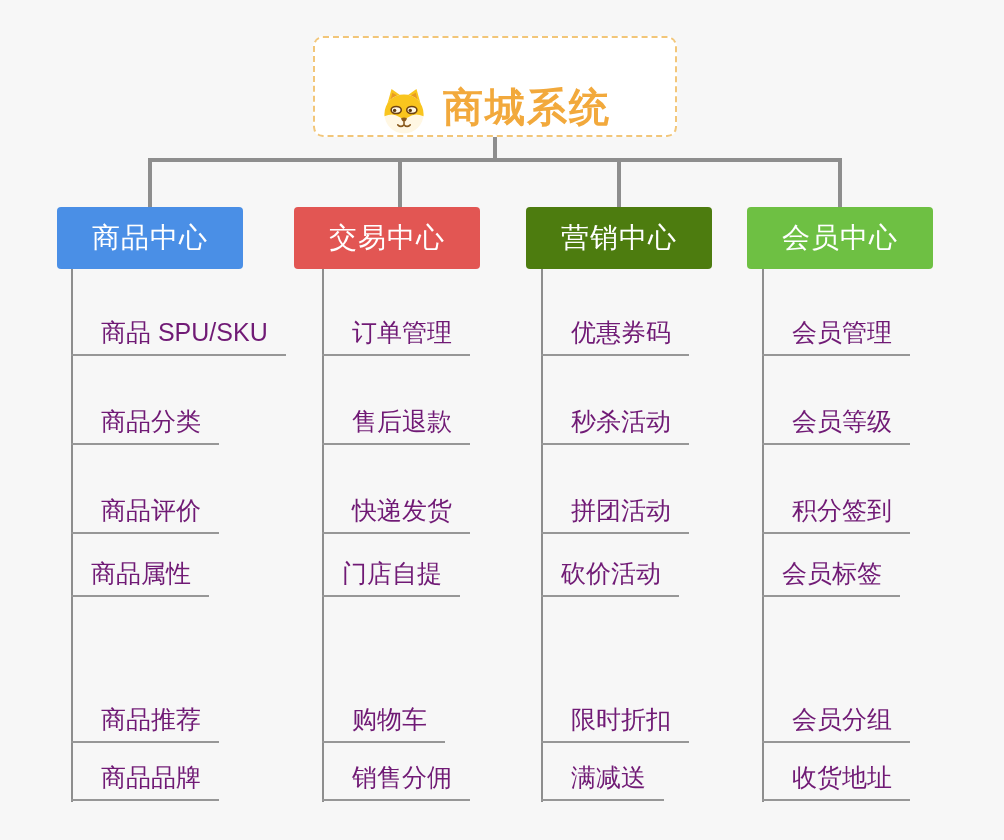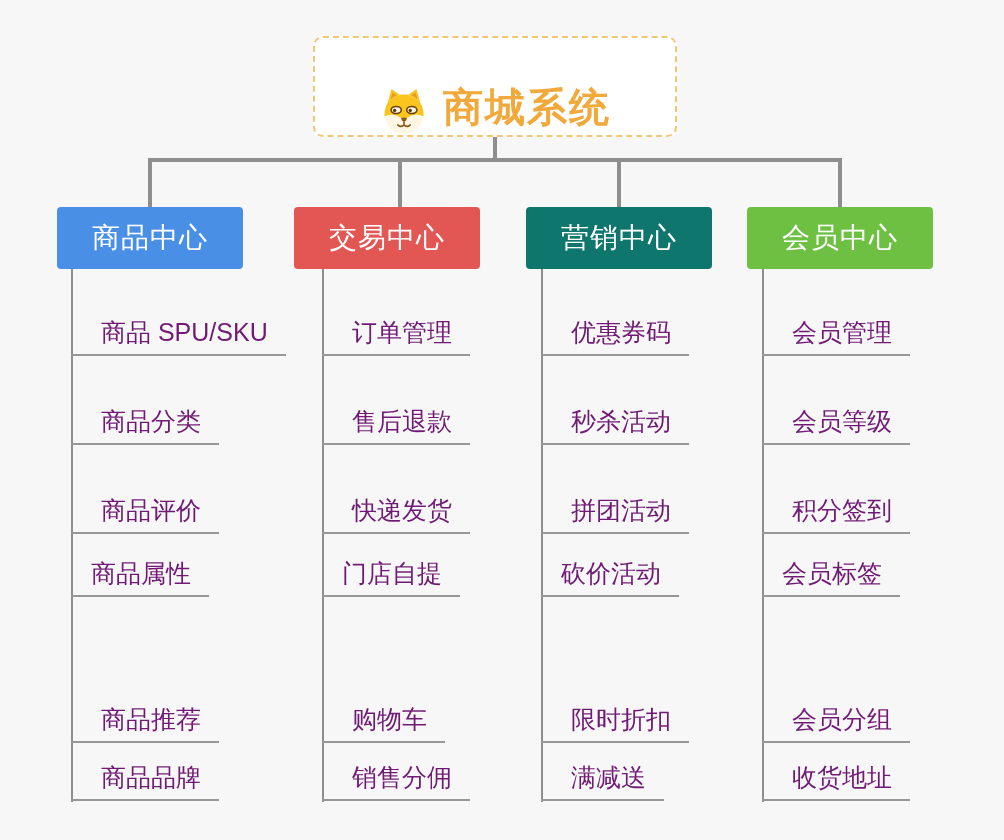--- a/index.html
+++ b/index.html
@@ -41,21 +41,21 @@
   
   .branch{
     position:absolute;top:207px;width:186px;height:62px;
     border-radius:4px;
     display:flex;align-items:center;justify-content:center;
     color:#FFFFFF;font-size:28px;letter-spacing:1px;
     cursor:default;
   }
   .branch-0{left:57px;background:#4A8FE6;}
   .branch-1{left:294px;background:#E25653;justify-content:center;}
-  .branch-2{left:526px;background:#0f766e;}
+  .branch-2{left:526px;background:#4d7c0f;}
   .branch-3{left:747px;background:#6EC043;}
 
   
   .col{position:absolute;top:0;height:840px;width:1px;}
   .col-0{left:71px;}
   .col-1{left:322px;}
   .col-2{left:541px;}
   .col-3{left:762px;}
   .leaf{
     position:absolute;left:0;

